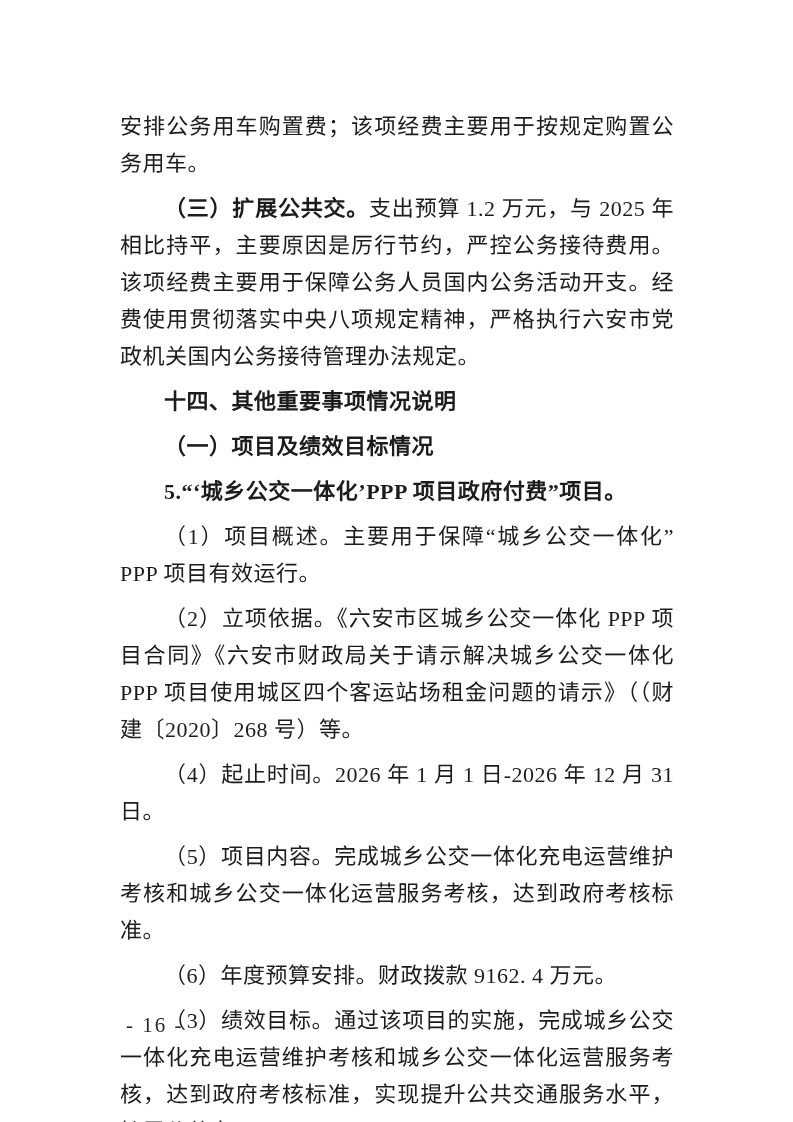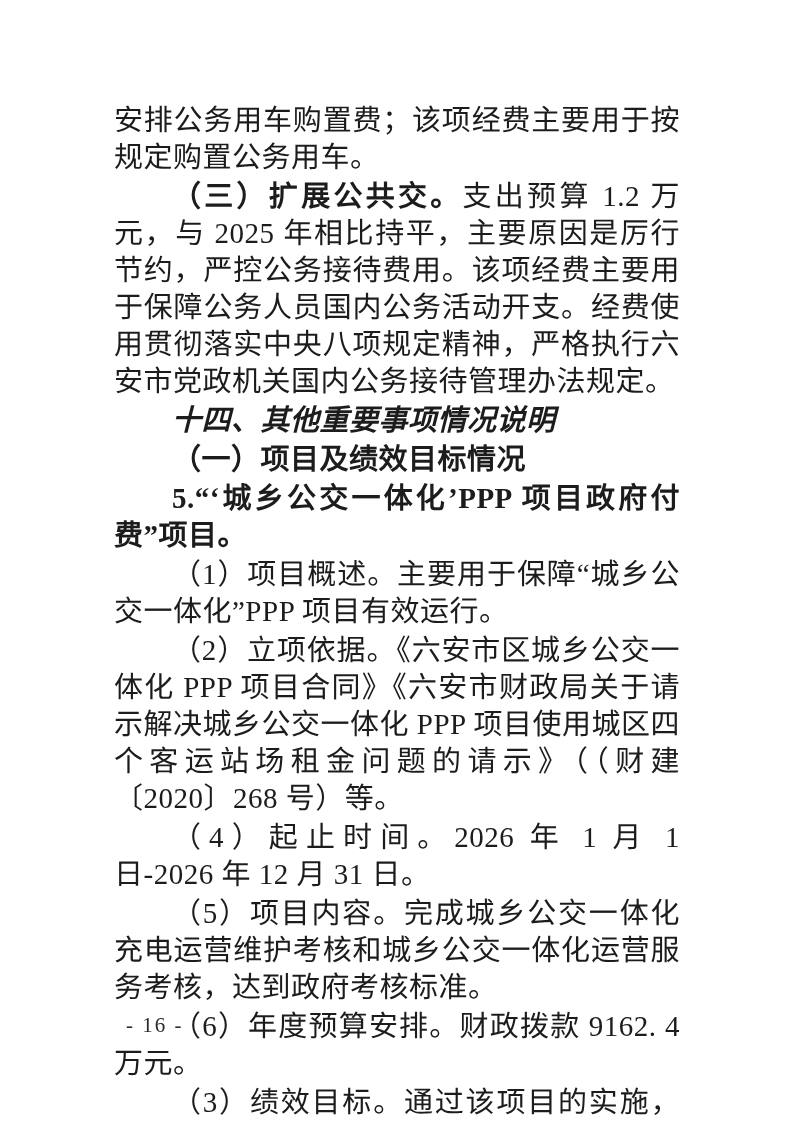--- a/index.html
+++ b/index.html
@@ -16,38 +16,37 @@
     font-family: "Liberation Serif", "DejaVu Serif", serif;
     color: #1c1c1c;
   }
   .content {
     position: absolute;
     top: 100px;
     left: 112px;
     width: 570px;
   }
   .content p {
-    margin: 2px;
-    font-size: 29px;
+    margin: 8px;
+    font-size: 22px;
     line-height: 37px;
     text-align: justify;
     text-justify: inter-character;
     letter-spacing: 0.5px;
   }
   .indent {
     text-indent: 2em;
   }
   .lead-bold {
     font-weight: bold;
   }
   .h-hei {
     font-weight: bold;
     font-family: "Liberation Sans", "DejaVu Sans", sans-serif;
     letter-spacing: 1px;
-    font-style: italic;
   }
   .h-bold {
     font-weight: bold;
   }
   .footer-pagenum {
     position: absolute;
     left: 118px;
     top: 1012px;
     font-size: 21px;
     line-height: 26px;

